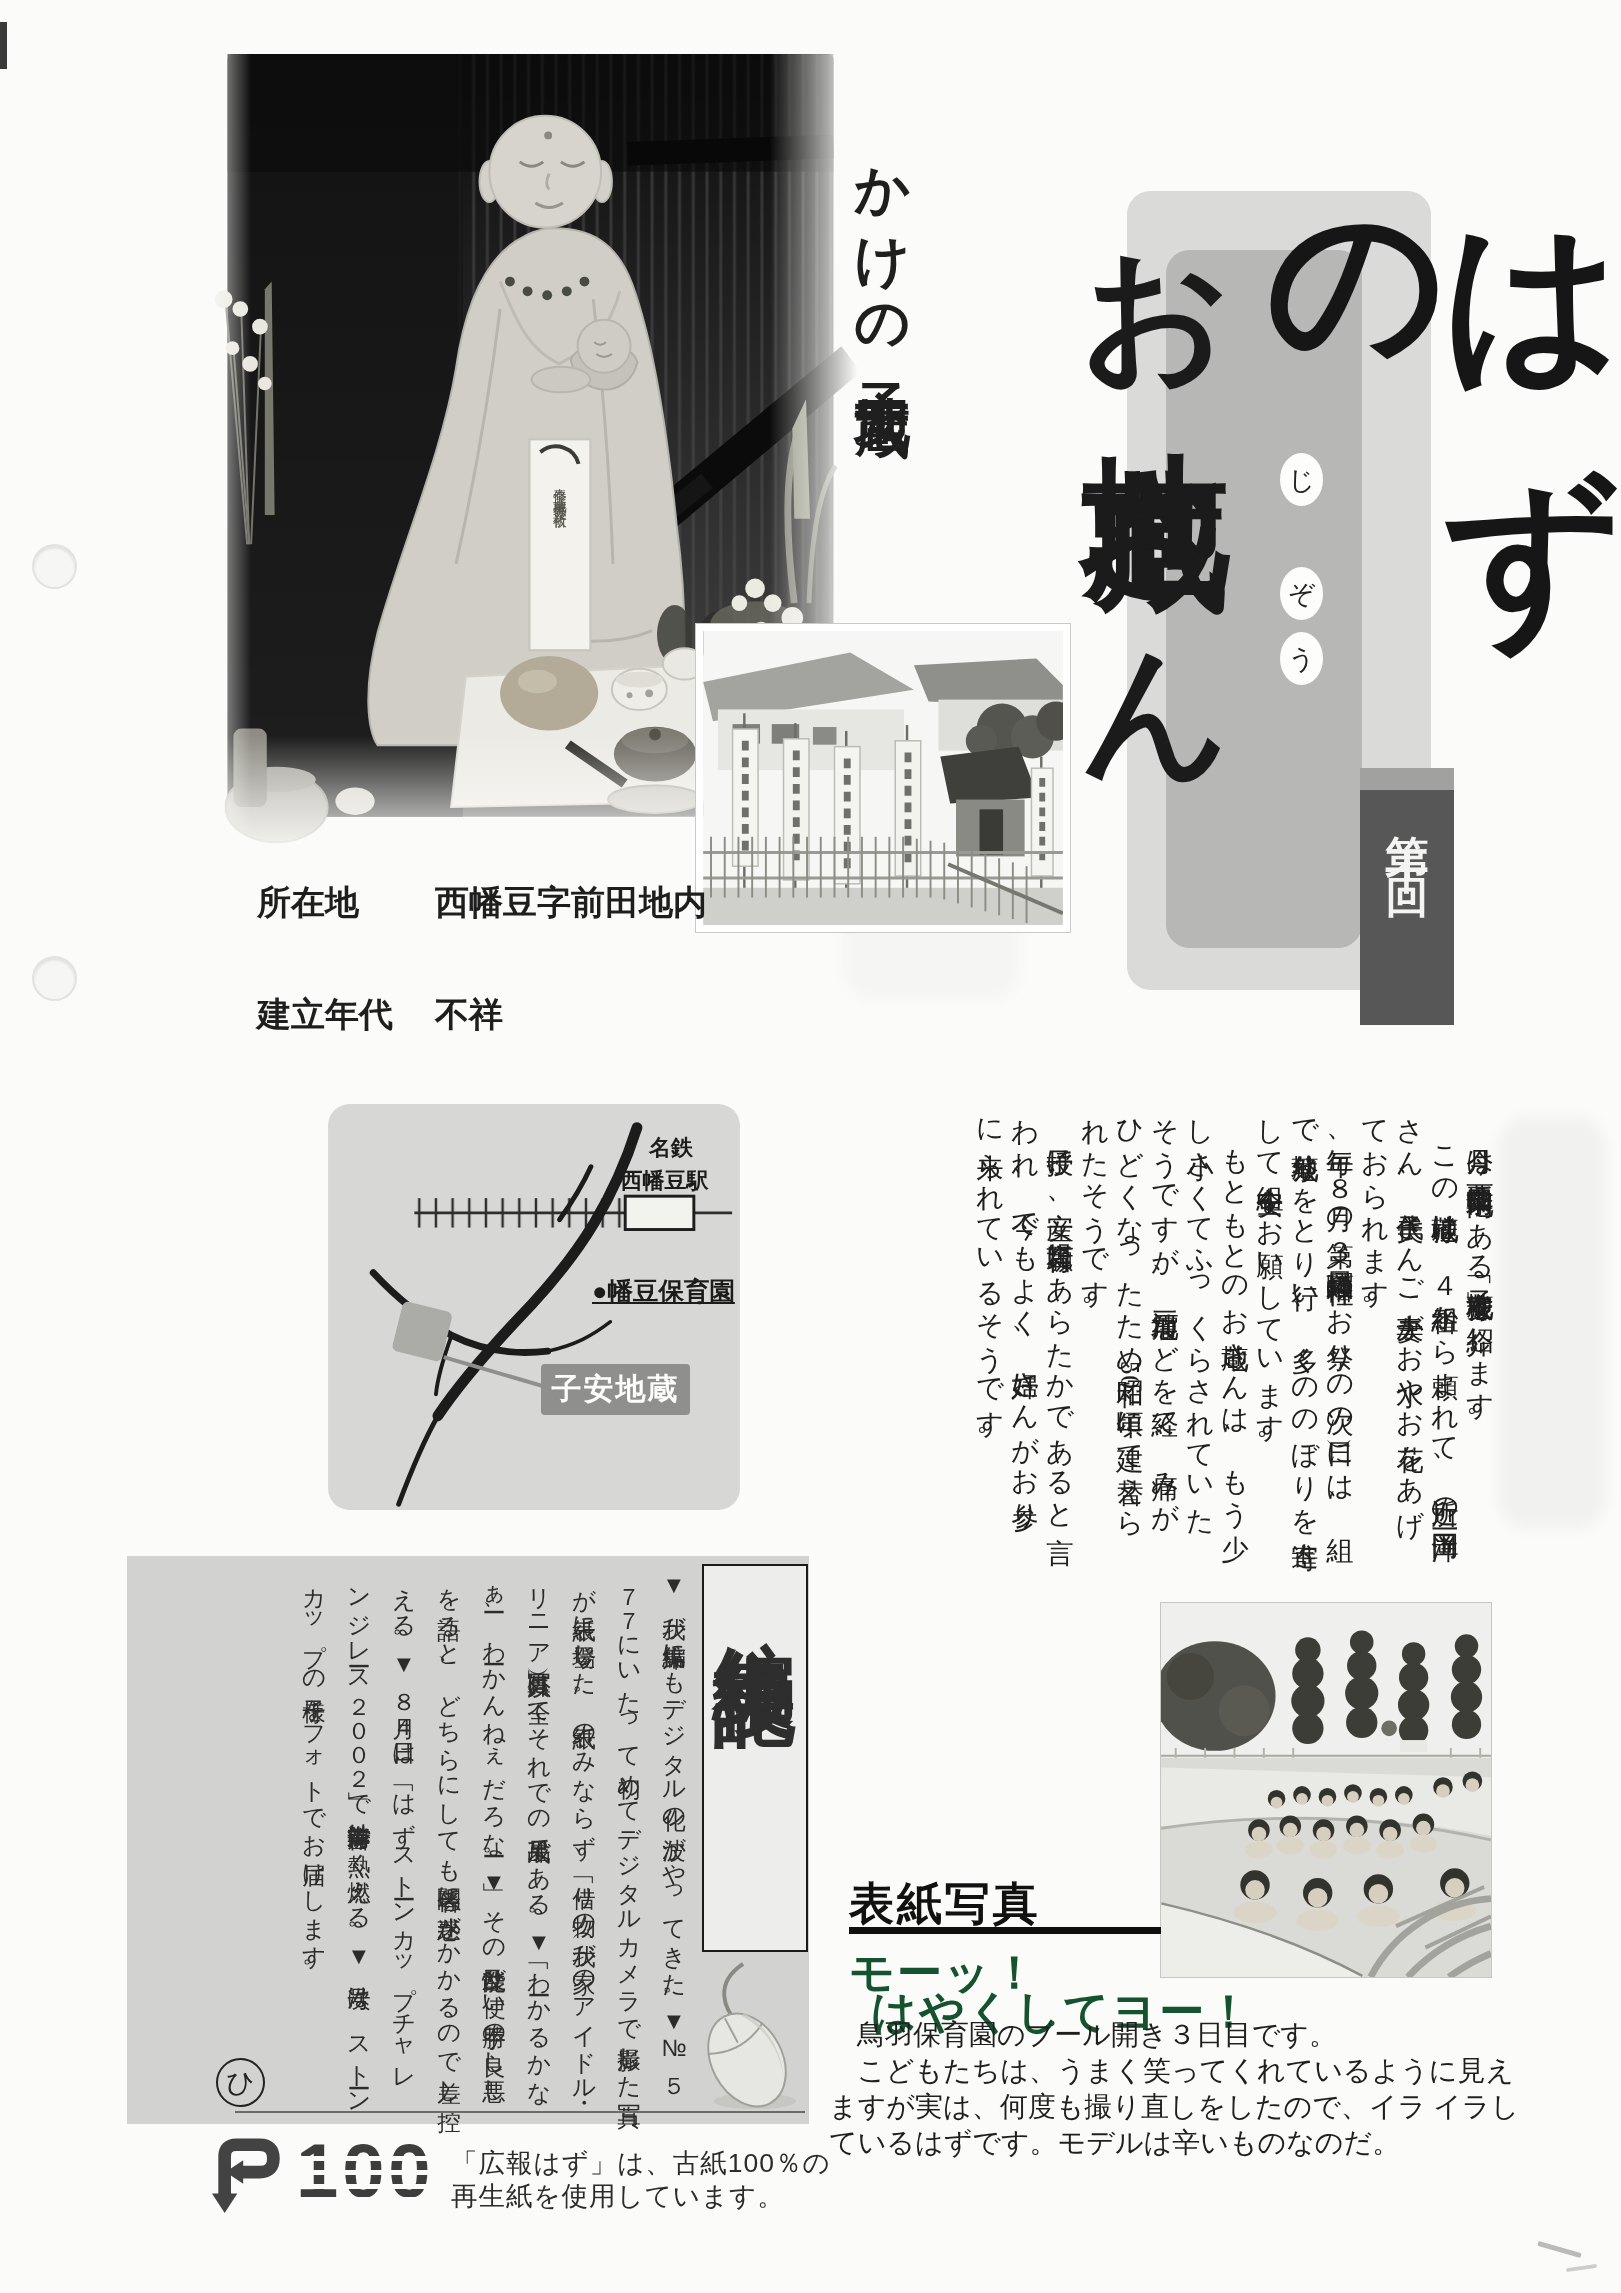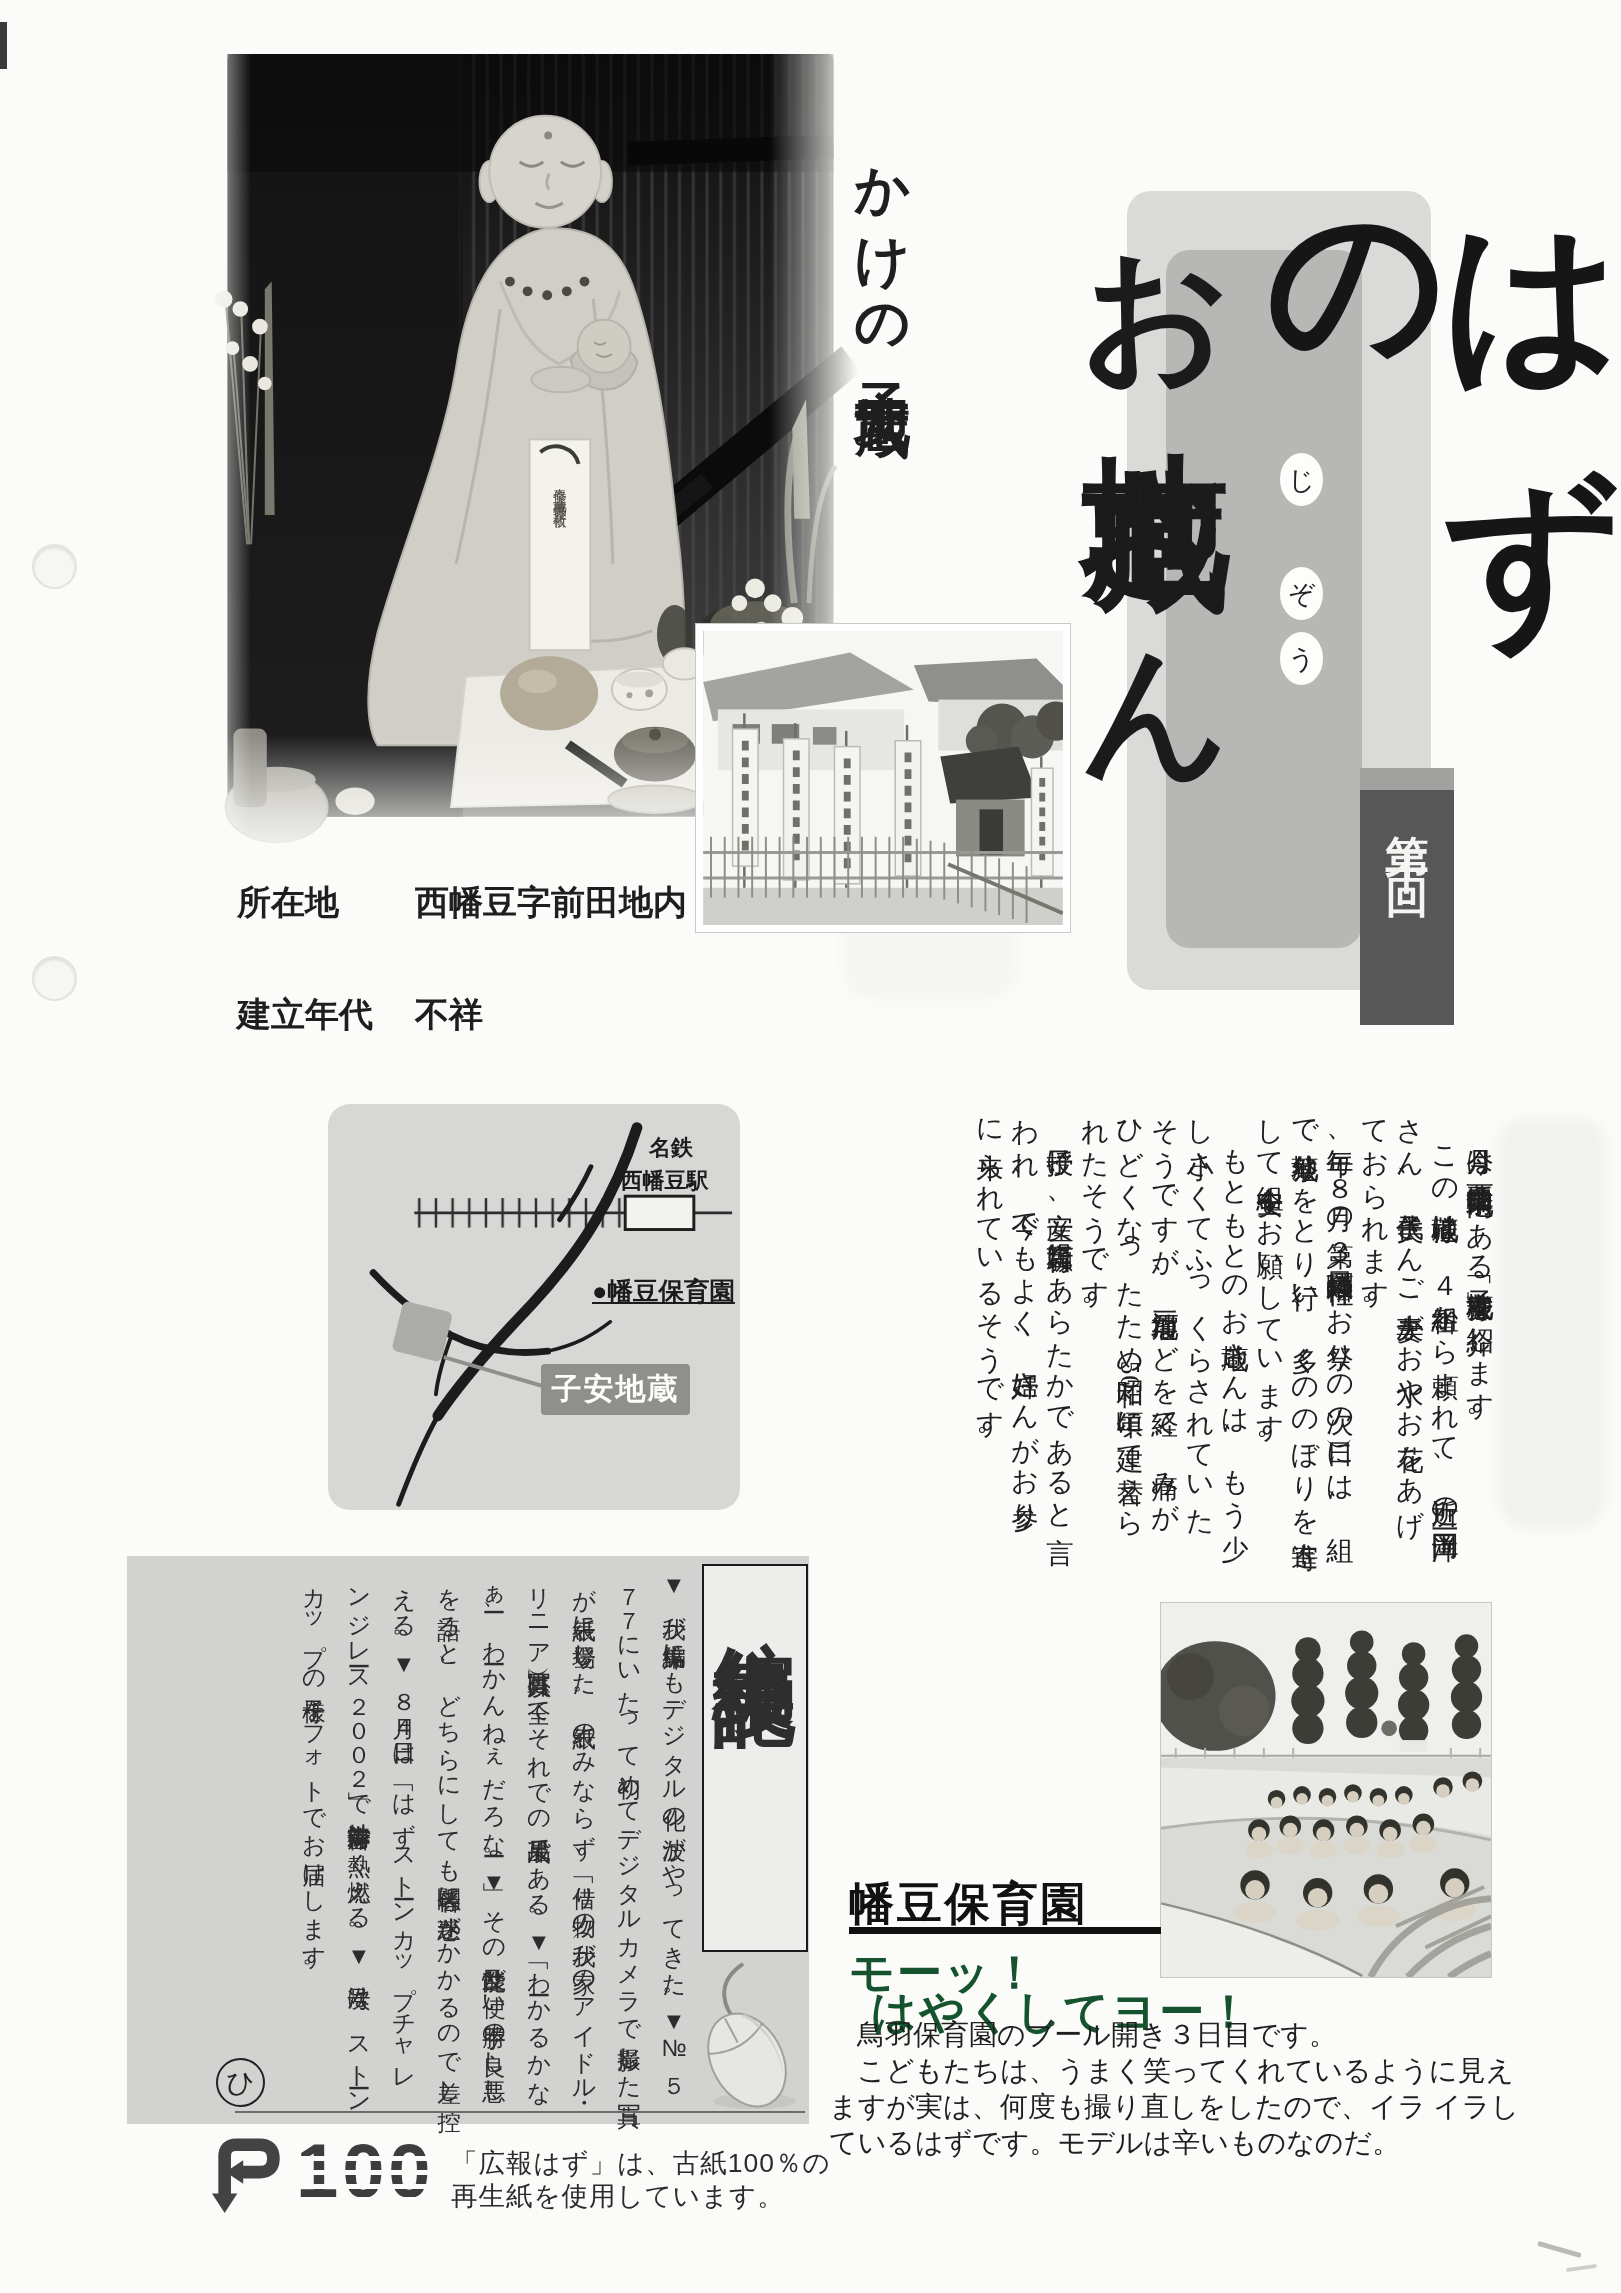--- a/index.html
+++ b/index.html
@@ -16,21 +16,21 @@
   .title-sub{position:absolute;font-size:147px;letter-spacing:15.7px;line-height:1;color:#1b1b1b;font-weight:600;}
   .furi{position:absolute;width:43px;height:53px;background:#fdfdfb;border-radius:50%;
         display:flex;align-items:center;justify-content:center;font-size:26.5px;color:#222;}
   .series-box{position:absolute;left:1360px;top:768px;width:94px;height:257px;background:#575757;}
   .series-band{position:absolute;left:0;top:0;width:100%;height:21.6px;background:#a1a19f;}
   .series-text{position:absolute;left:0;top:33px;width:94px;height:216px;writing-mode:vertical-rl;
         font-size:43px;letter-spacing:14.7px;color:#f4f4f2;text-align:left;line-height:94px;font-weight:600;}
   .subtitle{position:absolute;left:845px;top:129px;height:549px;font-size:55px;letter-spacing:6.9px;
         font-weight:700;color:#1f1f1f;}
   
-  .info-row{position:absolute;left:237px;white-space:nowrap;}
+  .info-row{position:absolute;left:257px;white-space:nowrap;}
   .info-label{display:inline-block;width:174px;font-weight:700;font-size:34px;color:#1e1e1e;
         font-family:"Liberation Sans","DejaVu Sans",sans-serif;}
   .info-value{font-weight:700;font-size:34px;color:#1e1e1e;
         font-family:"Liberation Sans","DejaVu Sans",sans-serif;}
   
   .map-label{position:absolute;font-size:22px;color:#1c1c1c;font-weight:600;}
   .map-place{position:absolute;left:541px;top:1364px;width:149px;height:51px;background:#8f8f8d;
         border-radius:3.9px;color:#fdfdfb;font-size:30px;font-weight:700;display:flex;
         align-items:center;justify-content:center;letter-spacing:2px;}
   
@@ -447,21 +447,21 @@
     <path d="M0,308 Q120,336 205,382 L0,382 Z" fill="#eDeDe9"></path>
     <g stroke="#9a9a94" fill="none" opacity=".85">
       <path d="M214,382 A150 150 0 0 1 337,302" stroke-width="7"></path>
       <path d="M252,382 A185 185 0 0 1 337,330" stroke-width="7"></path>
       <path d="M294,382 A220 220 0 0 1 337,358" stroke-width="7"></path>
       <line x1="330" y1="290" x2="240" y2="330" stroke-width="4"></line>
       <line x1="337" y1="320" x2="270" y2="352" stroke-width="4"></line>
     </g>
   </svg>
 
-  <div class="cover-heading">幡豆保育園</div>
+  <div class="cover-heading">表紙写真</div>
   <div class="cover-underline"></div>
   <div class="cover-catch" style="top:1943px;">モーッ！</div>
   <div class="cover-catch" style="top:1982px;margin-left:22px;">はやくしてヨー！</div>
   <div class="cover-body">　鳥羽保育園のプール開き３日目です。
 　こどもたちは、うまく笑ってくれているように見えますが実は、何度も撮り直しをしたので、イラ イラしているはずです。モデルは辛いものなのだ。</div>
 
   <svg class="abs" style="left:208px;top:2135px;" width="84" height="78" viewBox="0 0 86 80">
     <path d="M17,68 L17,22 Q17,10 29,10 L53,10 Q67,10 67,24 Q67,38 53,38 L34,38" stroke="#434343" stroke-width="13" fill="none"></path>
     <polygon points="4,60 30,60 17,80" fill="#434343"></polygon>
     <polygon points="36,26 36,50 18,38" fill="#434343"></polygon>

